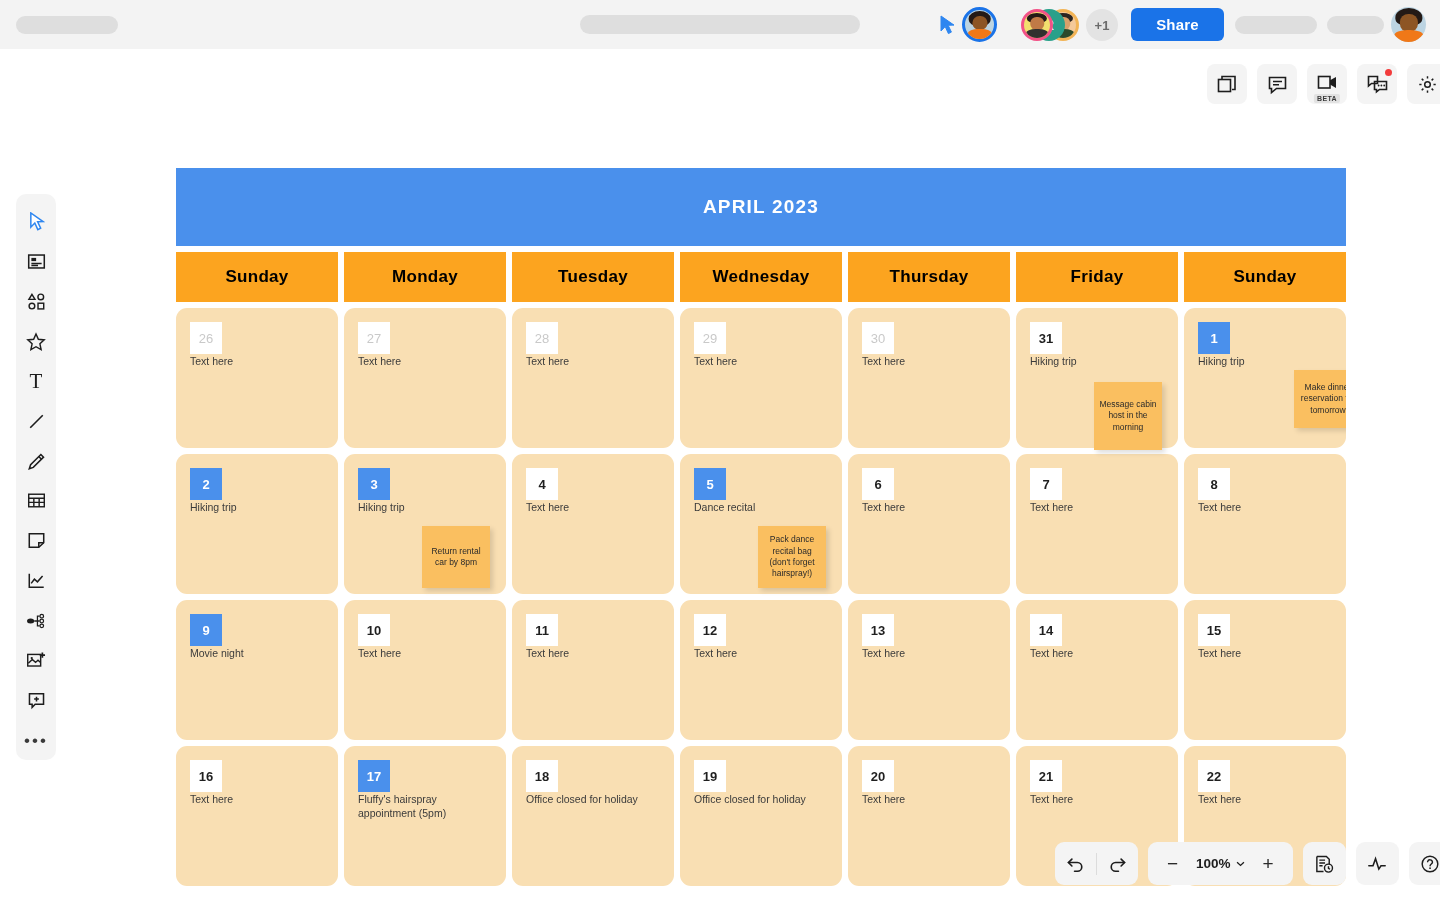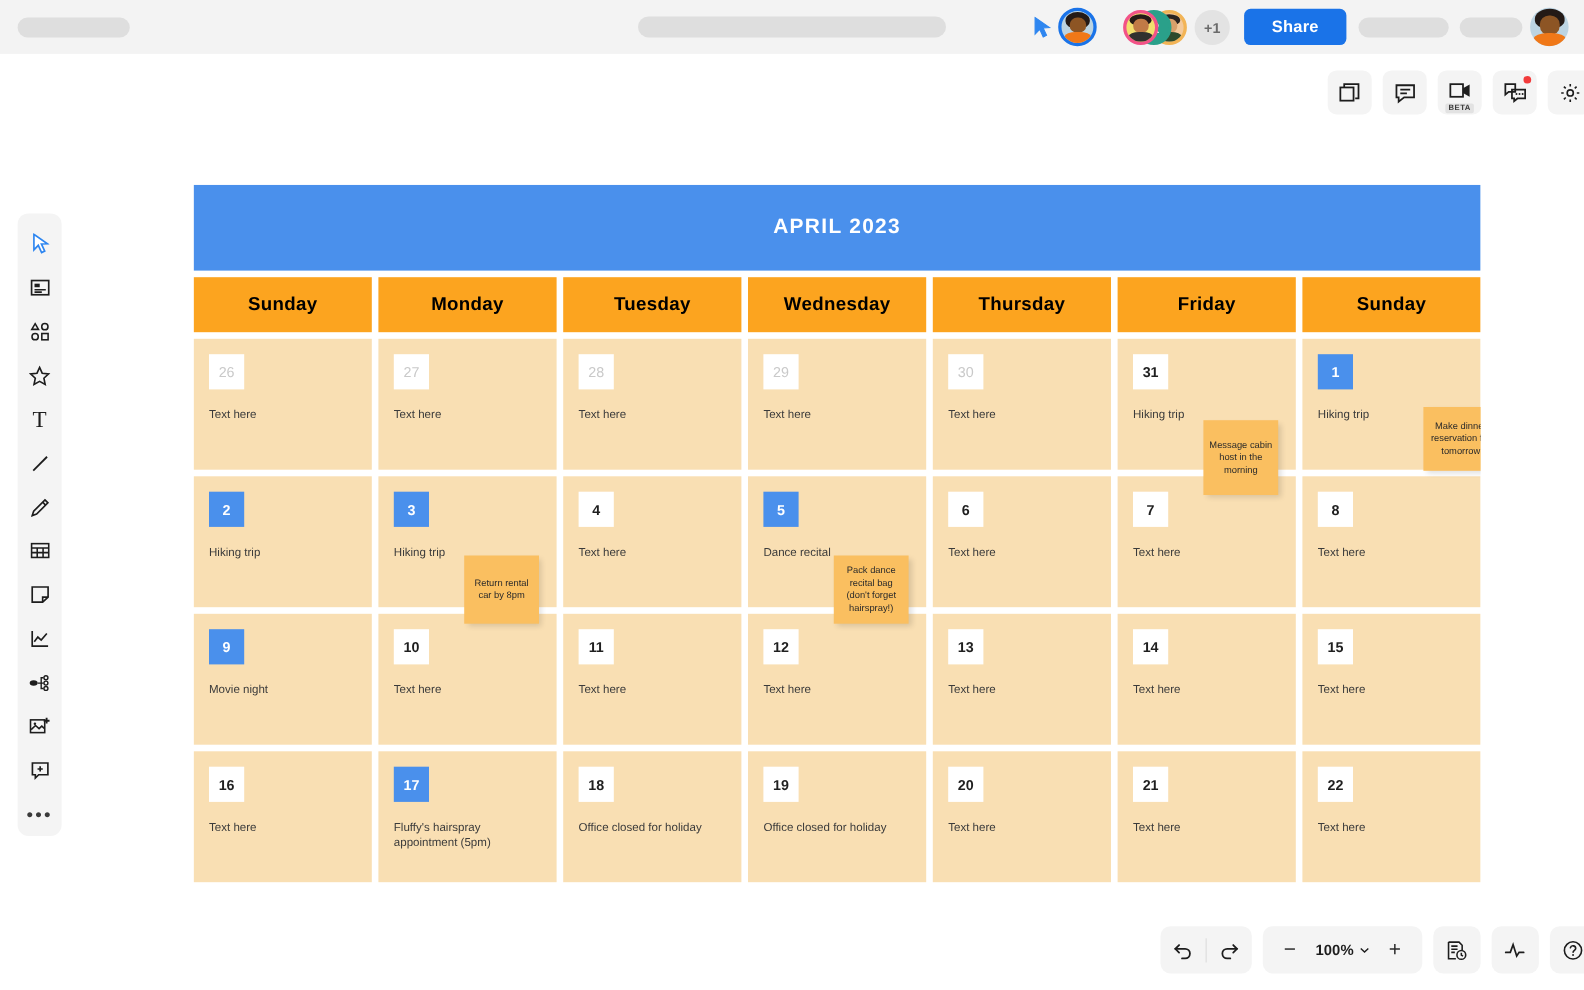--- a/index.html
+++ b/index.html
@@ -103,33 +103,33 @@
     display: flex; align-items: center; justify-content: center;
     font-size: 19px; font-weight: 700; letter-spacing: 1.2px;
   }
   .cal-row { display: flex; gap: 6px; margin-top: 6px; }
   .dow {
     flex: 1 1 0; height: 50px; background: #fca41f; color: #000000;
     display: flex; align-items: center; justify-content: center;
     font-size: 17px; font-weight: 700; letter-spacing: .3px;
   }
   .cell {
-    flex: 1 1 0; height: 119px; background: #f9dfb3; position: relative;
-    padding: 14px; overflow: visible;
+    flex: 1 1 0; height: 140px; background: #f9dfb3; position: relative;
+    padding: 14px; overflow: visible; border-radius: 11px;
   }
   .daynum {
     width: 32px; height: 32px; background: #fff;
     display: flex; align-items: center; justify-content: center;
     font-size: 13px; font-weight: 700; color: #1f1f1f;
     position: relative; z-index: 2;
   }
   .daynum.muted { color: #c9c9c9; font-weight: 400; }
   .daynum.sel { background: #4a90ec; color: #fff; }
   .cell-text {
-    margin-top: 16px; font-size: 10.5px; color: #3b3b3b; line-height: 1.35;
+    font-size: 10.5px; color: #3b3b3b; line-height: 1.35;
     position: relative; z-index: 2; max-width: 130px;
   }
   .note {
     position: absolute; background: #fabf60; color: #2a2a2a;
     font-size: 8.5px; line-height: 1.35; text-align: center;
     display: flex; align-items: center; justify-content: center;
     padding: 5px; z-index: 4;
     box-shadow: 3px 3px 5px rgba(0,0,0,.13);
   }
   .clipper { position: absolute; left: 0; top: 0; width: 1170px; height: 724px; overflow: hidden; }

